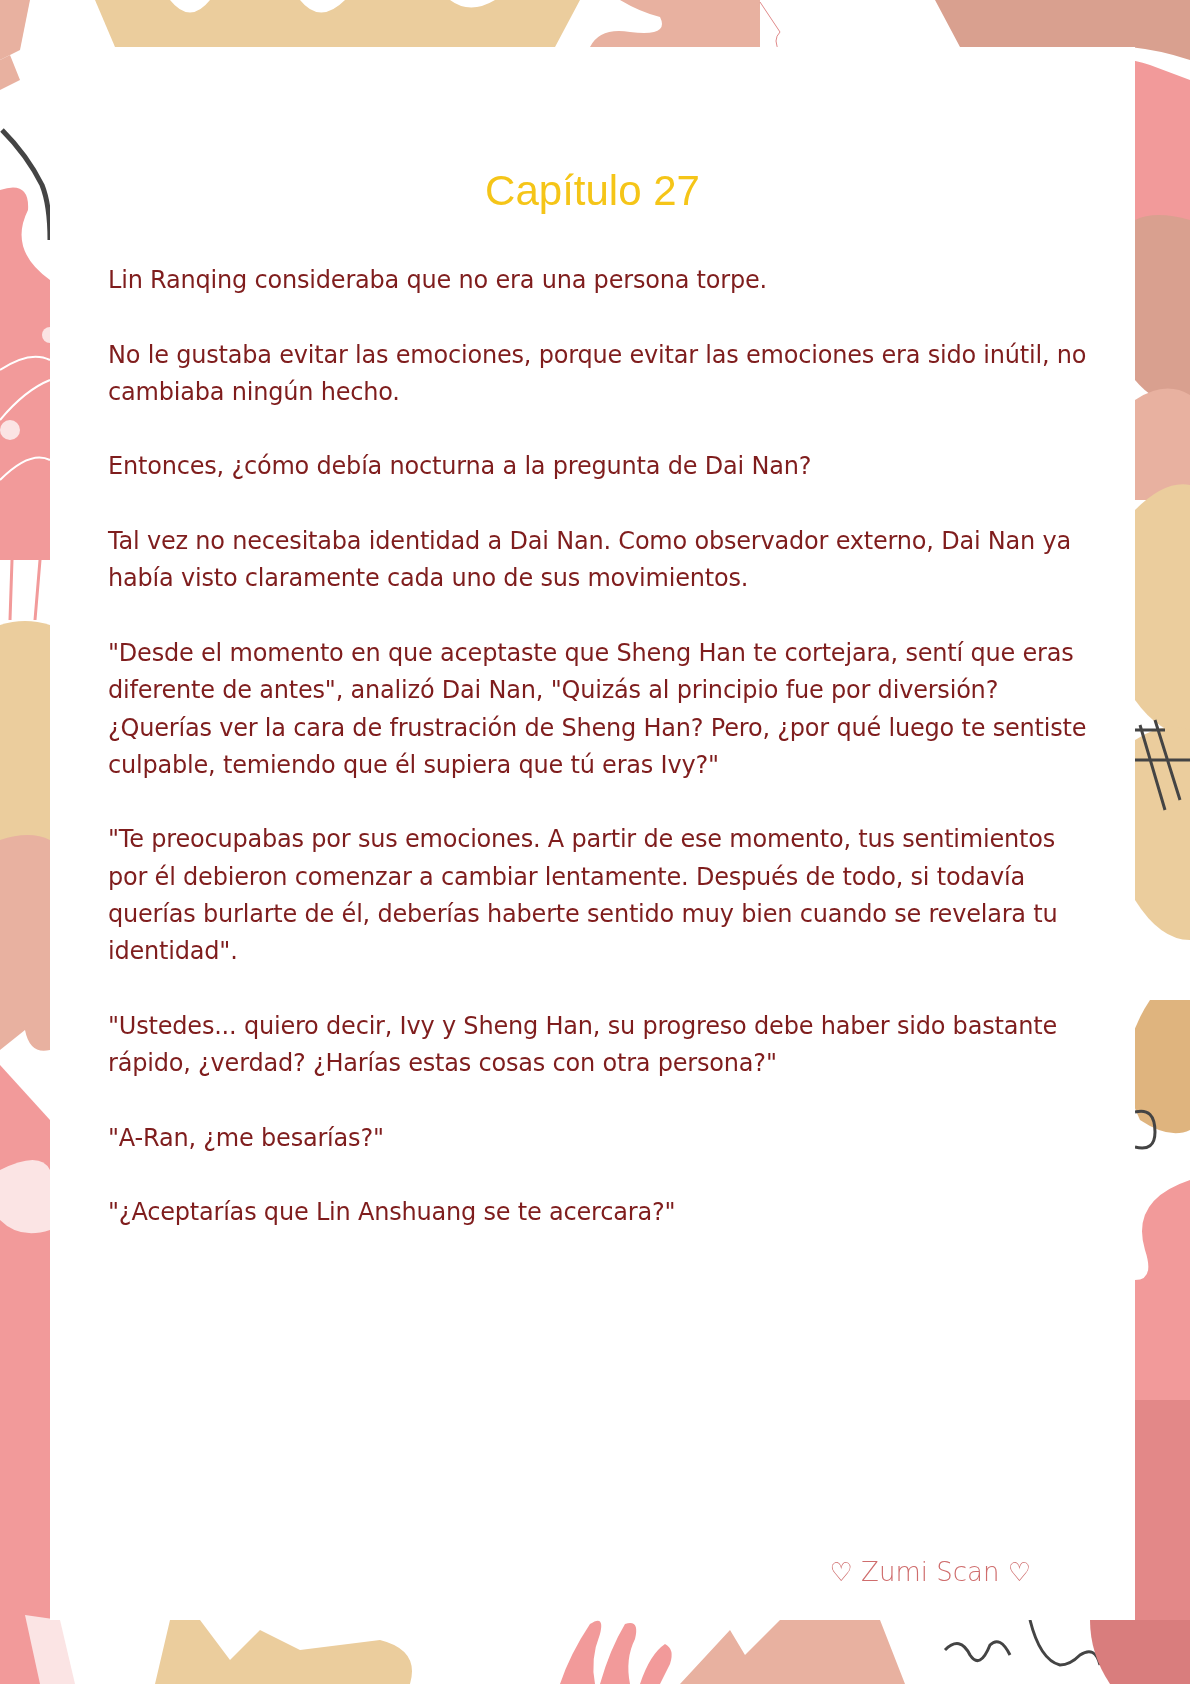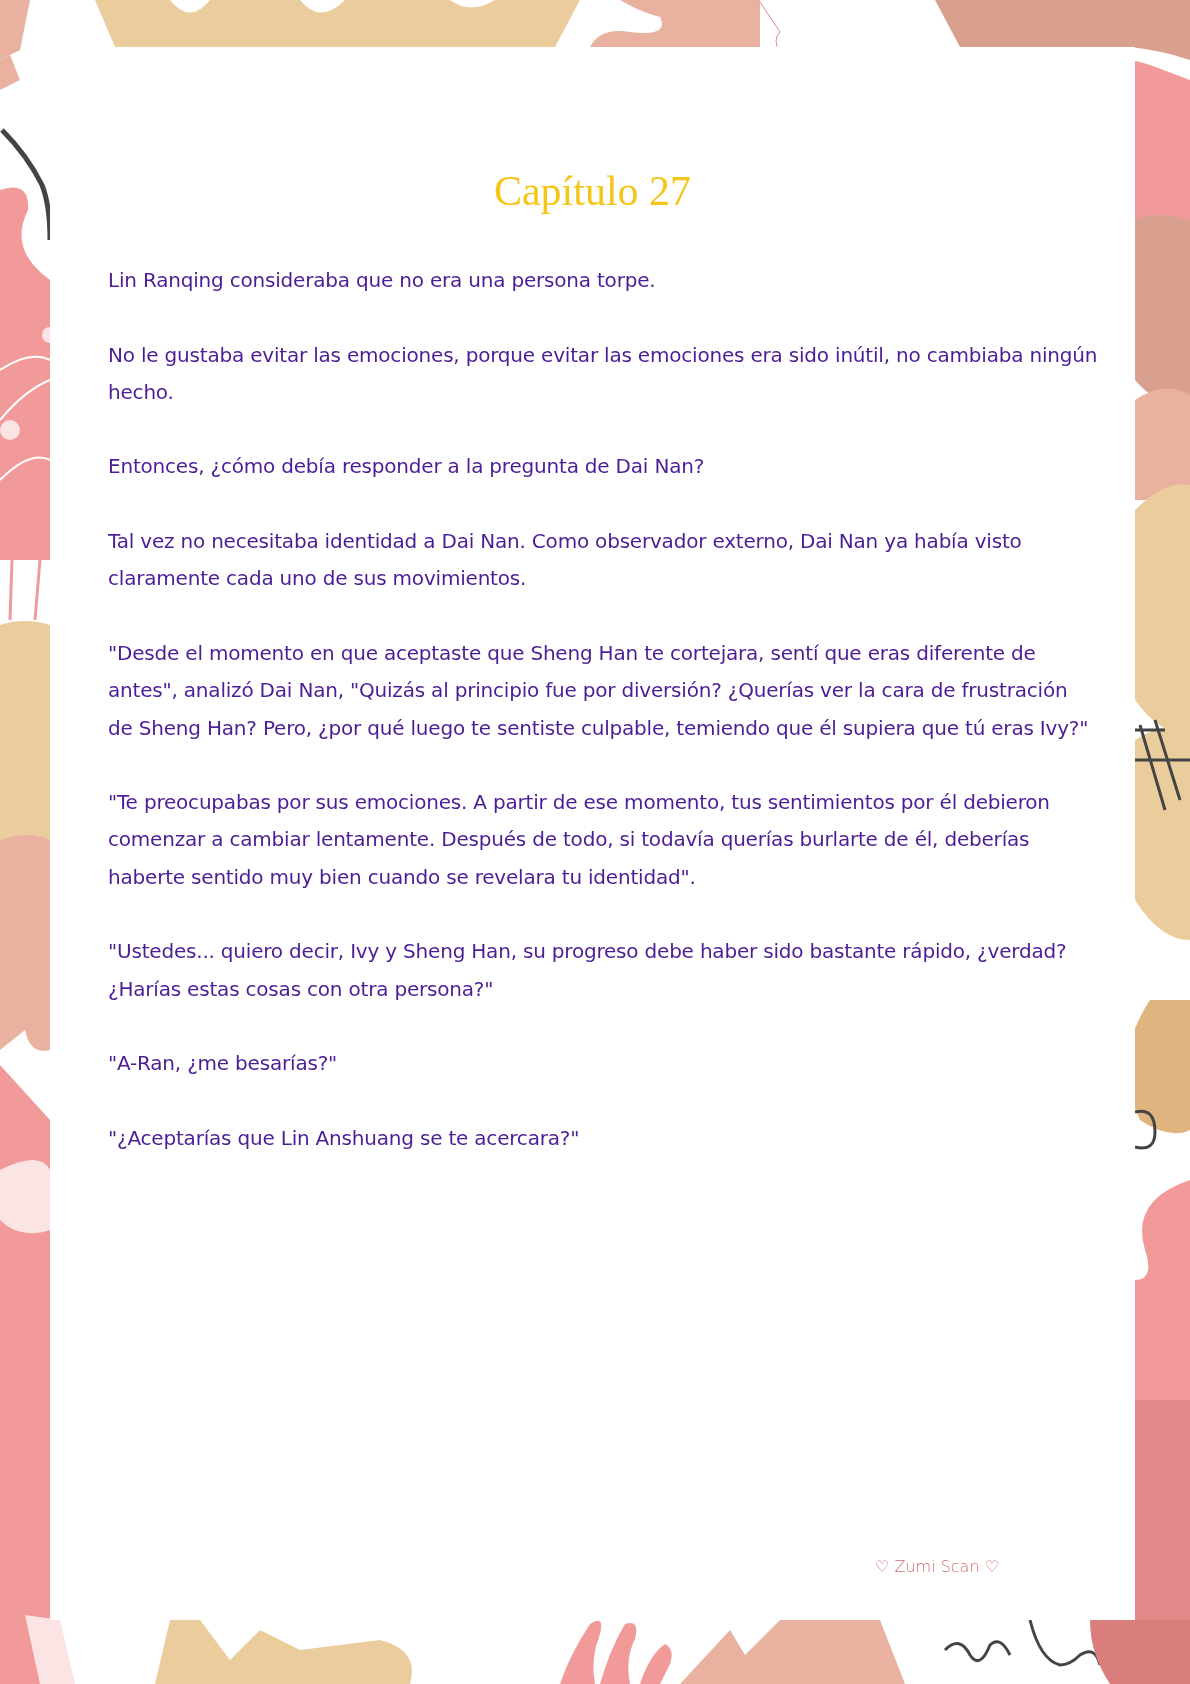--- a/index.html
+++ b/index.html
@@ -1,22 +1,22 @@
 <!DOCTYPE html>
 <html><head>
 <meta charset="utf-8">
 <style>
   html, body { margin: 0; padding: 0; }
   body { width: 1190px; height: 1684px; position: relative; overflow: hidden; background: #ffffff; font-family: "Liberation Sans", sans-serif; }
   .deco { position: absolute; }
   .page { position: absolute; left: 50px; top: 47px; width: 1085px; height: 1573px; background: #ffffff; }
-  .title { position: absolute; left: 0; top: 100px; width: 100%; text-align: center; font-size: 42px; color: #f5c518; font-family: Liberation Serif, serif; font-weight: normal; margin-top: 20px; }
-  .body-text { position: absolute; left: 58px; top: 215px; width: 990px; font-family: "DejaVu Sans", sans-serif; font-size: 20px; line-height: 37.3px; color: #4c1d95; letter-spacing: -0.2px; }
+  .title { position: absolute; left: 0; top: 100px; width: 100%; text-align: center; font-size: 42px; color: #f5c518; font-family: Liberation Sans, sans-serif; font-weight: normal; margin-top: 20px; }
+  .body-text { position: absolute; left: 58px; top: 215px; width: 990px; font-family: "DejaVu Sans", sans-serif; font-size: 24px; line-height: 37.3px; color: #7f1d1d; letter-spacing: -0.2px; }
   .body-text p { margin: 0 0 37.3px 0; }
-  .credit { position: absolute; right: 136px; top: 1510px; font-size: 16px; color: #cf6d6d; font-family: "DejaVu Sans", sans-serif; font-weight: 200; }
+  .credit { position: absolute; right: 104px; top: 1510px; font-size: 26px; color: #cf6d6d; font-family: "DejaVu Sans", sans-serif; font-weight: 200; }
 </style>
 </head>
 <body>
 
 <svg class="deco" width="1190" height="1684" viewBox="0 0 1190 1684" style="left:0;top:0;">
 
   <path d="M0 0 H30 L20 50 L0 60 Z" fill="#e8b1a0"></path>
   <path d="M95 0 H580 L555 47 H115 Z" fill="#ebcd9d"></path>
   <path d="M170 0 q20 25 40 0 Z M300 0 q20 25 45 0 Z M450 0 q20 15 45 0 Z" fill="#ffffff"></path>
   <path d="M620 0 H760 V47 H590 q10 -20 40 -15 q40 5 30 -15 q-20 -5 -40 -17 Z" fill="#e8b1a0"></path>
@@ -55,21 +55,21 @@
   <path d="M680 1684 L730 1630 L745 1655 L780 1620 H880 L905 1684 Z" fill="#e8b1a0"></path>
   <path d="M945 1650 q15 -15 25 5 q10 15 20 -10 q10 -10 20 10 M1030 1620 q10 40 30 45 q10 0 20 -10 q15 -10 20 10" stroke="#444444" stroke-width="3" fill="none"></path>
   <path d="M1090 1620 H1190 V1684 H1110 q-20 -30 -20 -64 Z" fill="#d97d7d"></path>
 </svg>
 
 <div class="page">
   <h1 class="title">Capítulo 27</h1>
   <div class="body-text">
     <p>Lin Ranqing consideraba que no era una persona torpe.</p>
     <p>No le gustaba evitar las emociones, porque evitar las emociones era sido inútil, no cambiaba ningún hecho.</p>
-    <p>Entonces, ¿cómo debía responder a la pregunta de Dai Nan?</p>
+    <p>Entonces, ¿cómo debía nocturna a la pregunta de Dai Nan?</p>
     <p>Tal vez no necesitaba identidad a Dai Nan. Como observador externo, Dai Nan ya había visto claramente cada uno de sus movimientos.</p>
     <p>"Desde el momento en que aceptaste que Sheng Han te cortejara, sentí que eras diferente de antes", analizó Dai Nan, "Quizás al principio fue por diversión? ¿Querías ver la cara de frustración de Sheng Han? Pero, ¿por qué luego te sentiste culpable, temiendo que él supiera que tú eras Ivy?"</p>
     <p>"Te preocupabas por sus emociones. A partir de ese momento, tus sentimientos por él debieron comenzar a cambiar lentamente. Después de todo, si todavía querías burlarte de él, deberías haberte sentido muy bien cuando se revelara tu identidad".</p>
     <p>"Ustedes... quiero decir, Ivy y Sheng Han, su progreso debe haber sido bastante rápido, ¿verdad? ¿Harías estas cosas con otra persona?"</p>
     <p>"A-Ran, ¿me besarías?"</p>
     <p>"¿Aceptarías que Lin Anshuang se te acercara?"</p>
   </div>
   <div class="credit">♡ Zumi Scan ♡</div>
 </div>
 

